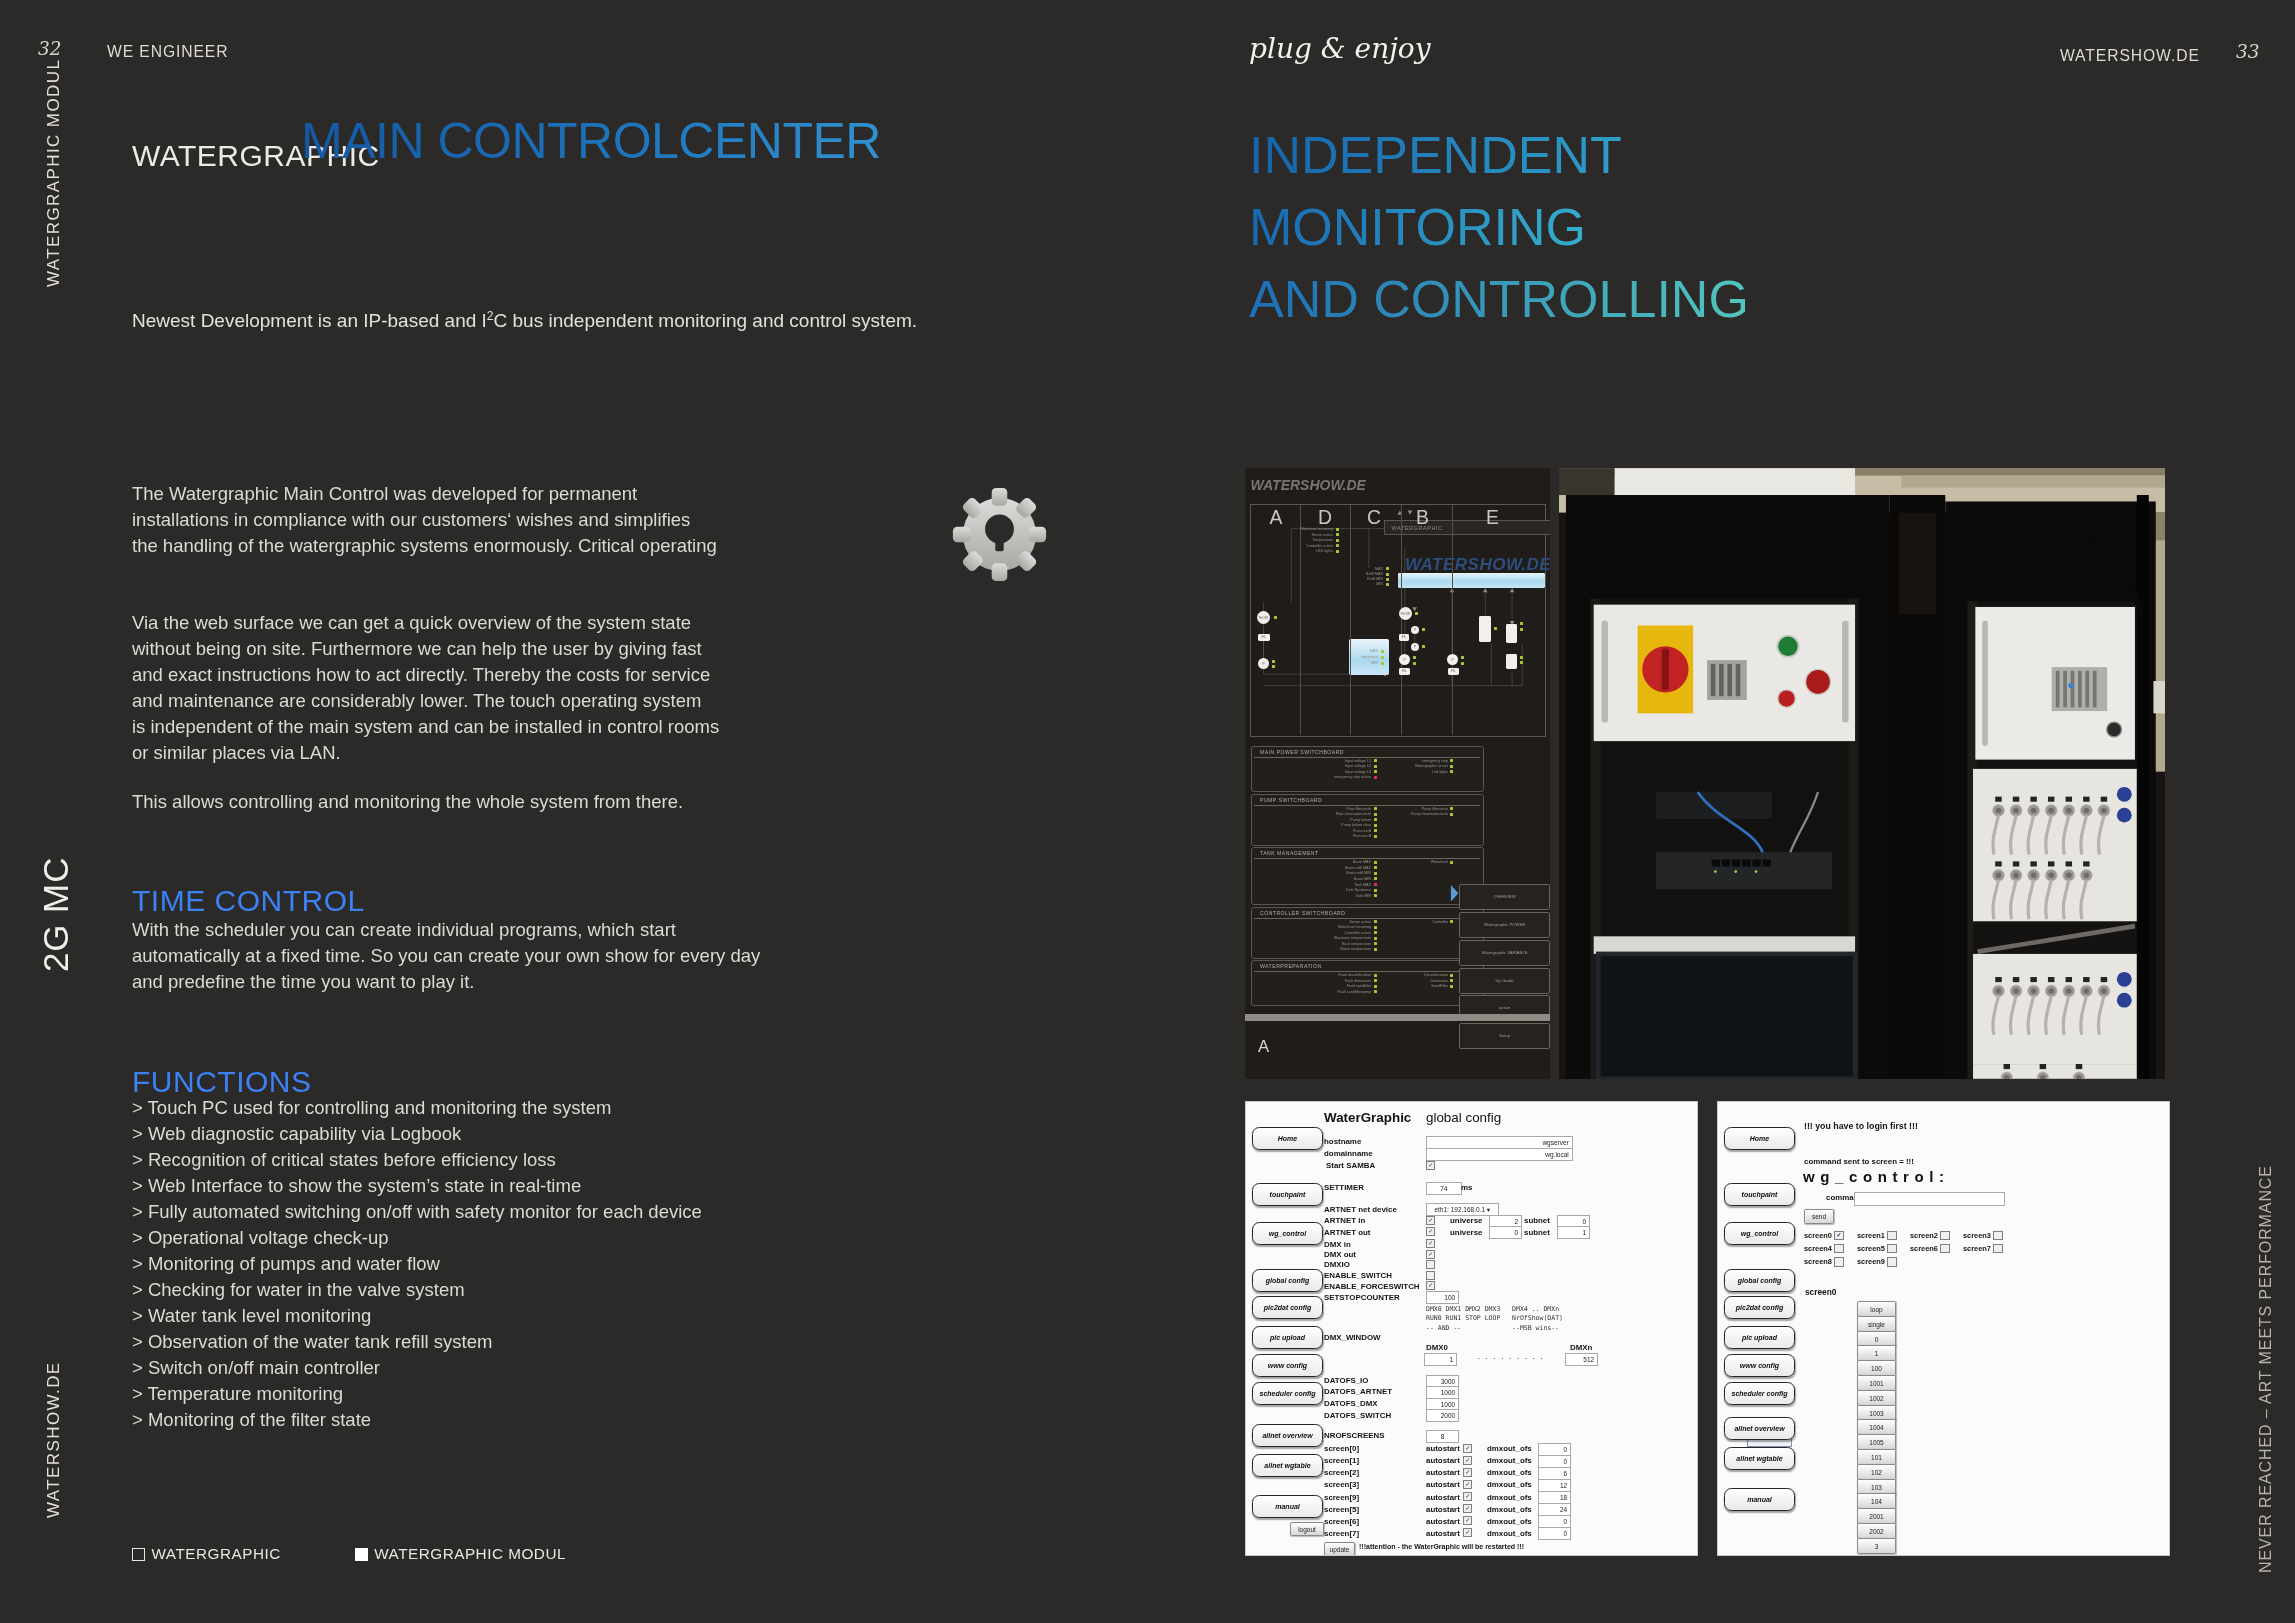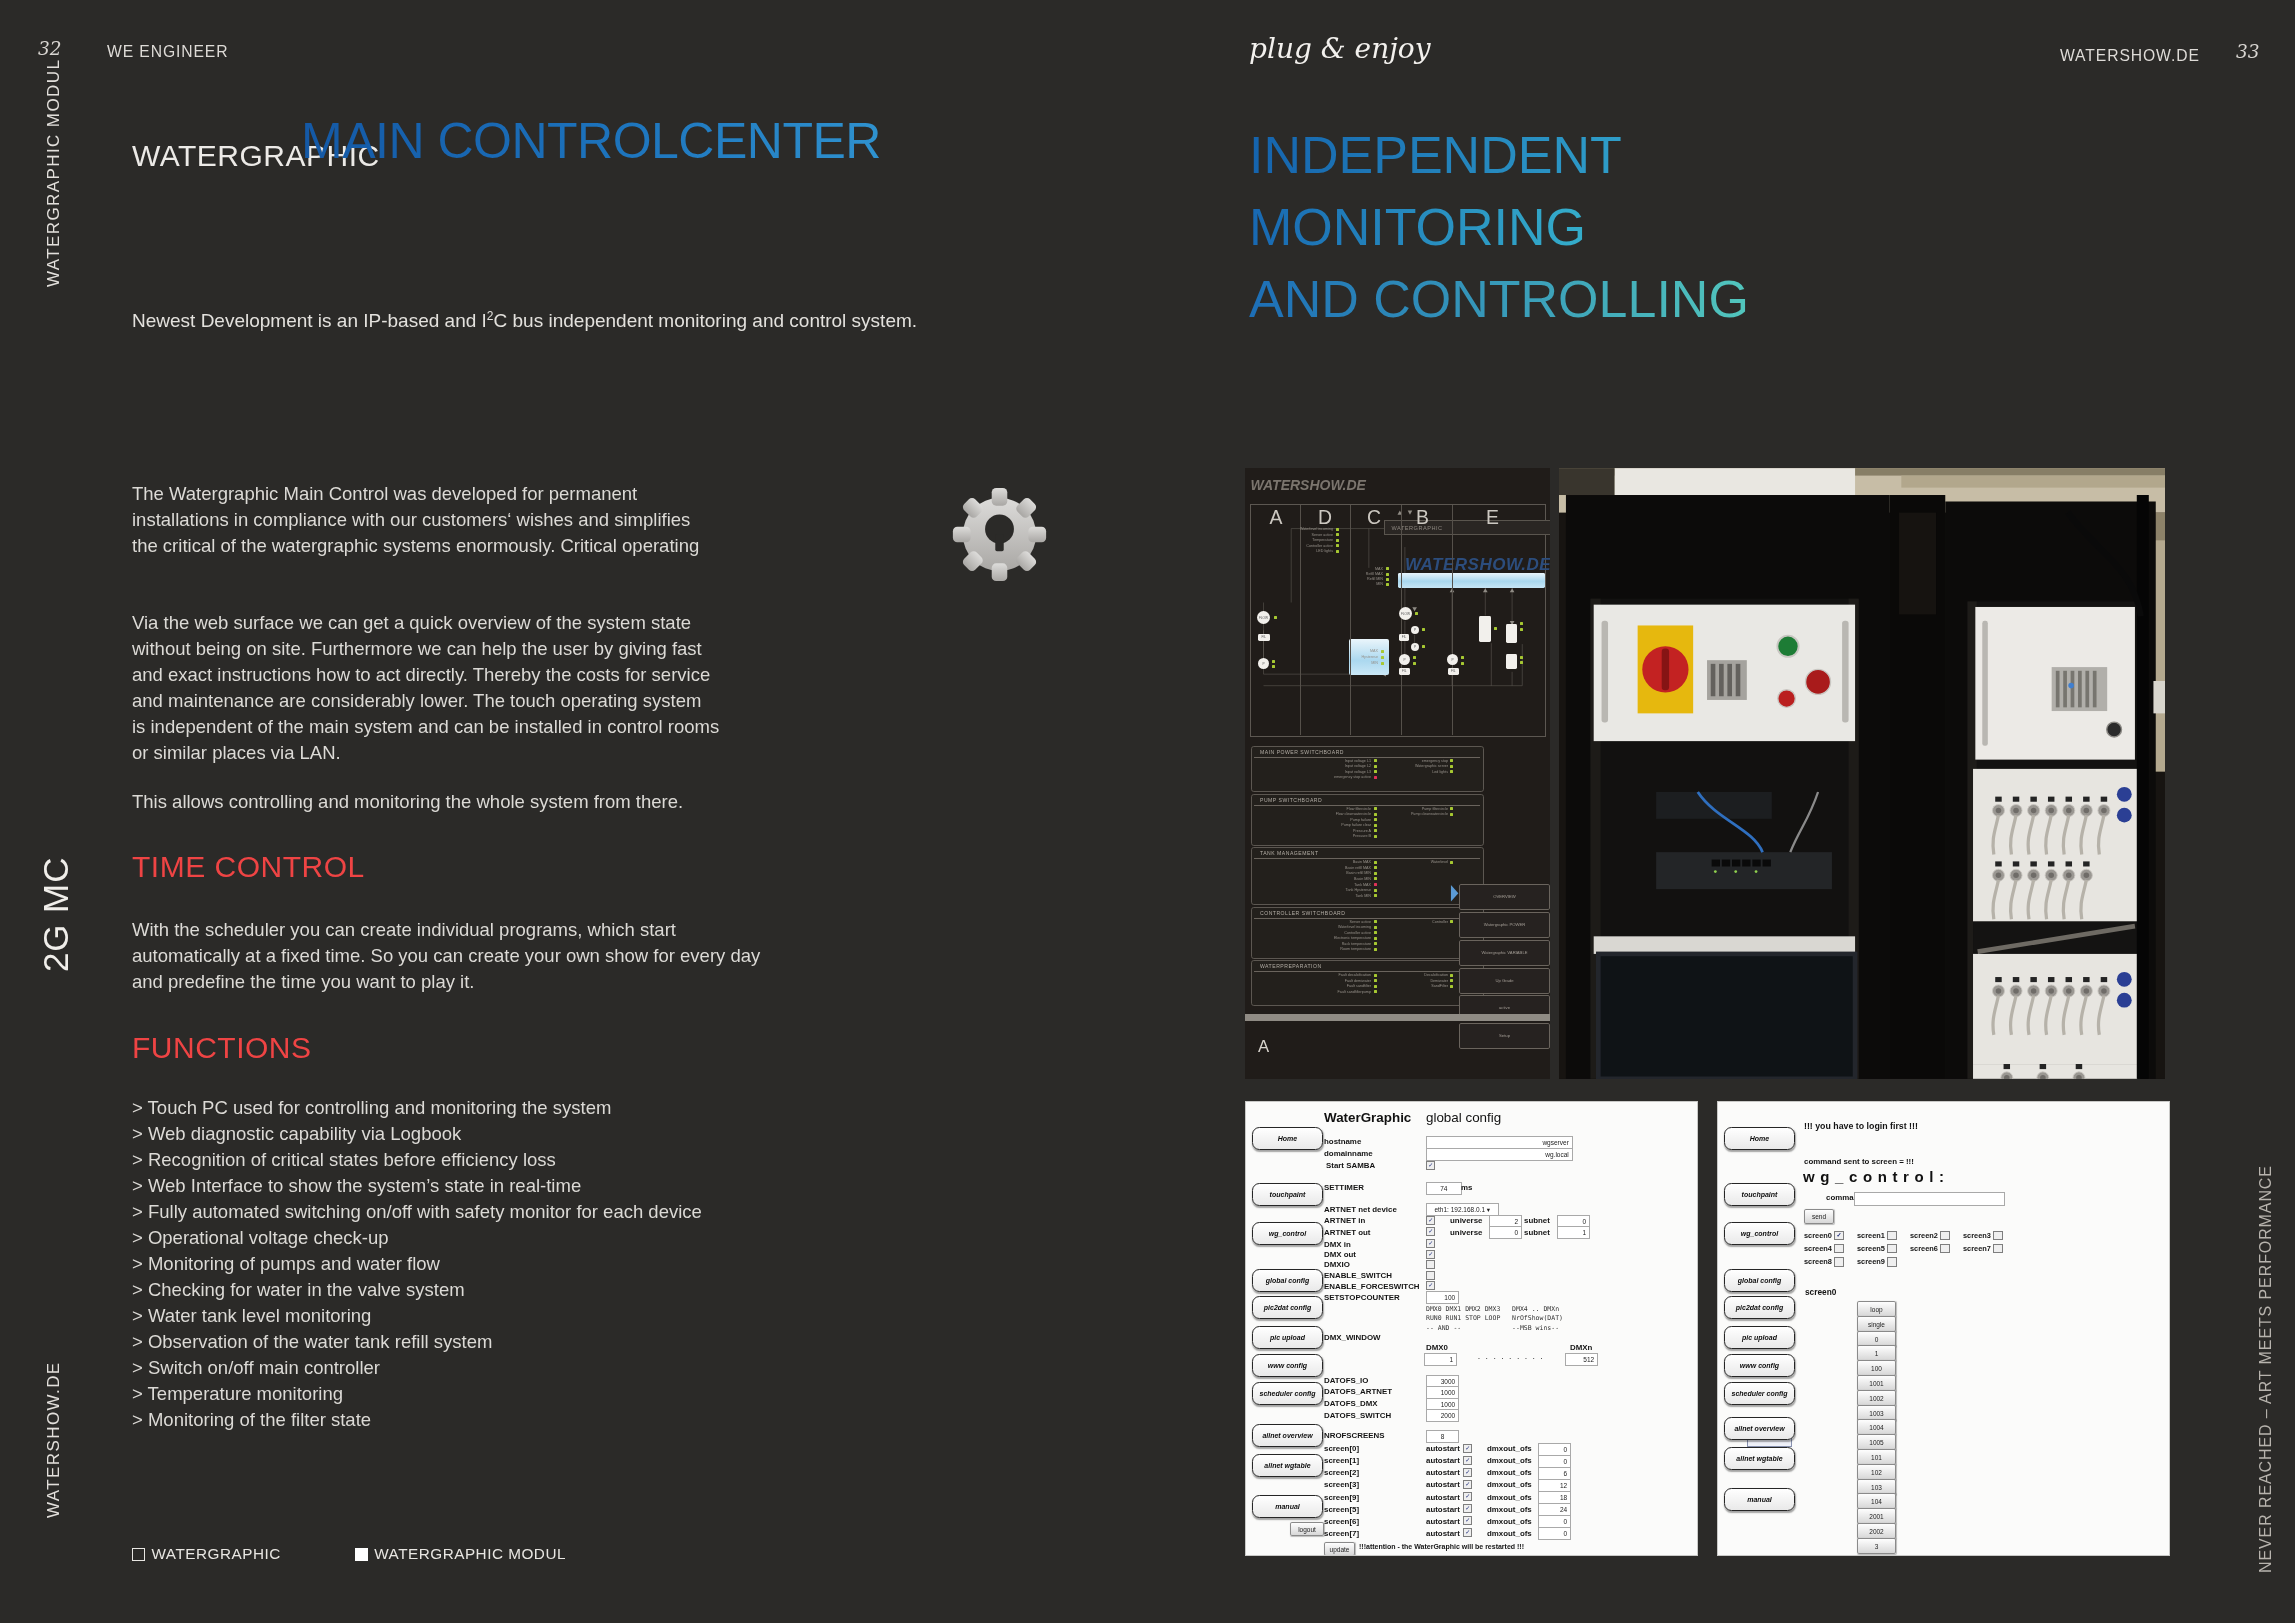--- a/index.html
+++ b/index.html
@@ -15,21 +15,21 @@
   .vside{font-size:17px;letter-spacing:1.4px;color:#e2dfdb;}
   .vbig{font-size:35px;letter-spacing:0.9px;color:#f0eeea;}
   .vright{font-size:16px;letter-spacing:0.9px;color:#b7b3ad;}
   
   .kicker{font-size:30px;letter-spacing:0.5px;color:#eceae7;}
   .bigtitle{font-size:50px;letter-spacing:-0.5px;font-weight:400;
     background:linear-gradient(90deg,#1458a5 0%,#1d74bd 55%,#2f92cf 100%);
     -webkit-background-clip:text;background-clip:text;color:transparent;}
   .intro{font-size:19px;color:#e3e1dd;}
   .body-par{font-size:18.5px;line-height:26px;color:#dcdad6;}
-  .subhead{font-size:30px;color:#ef4444;letter-spacing:0.5px;}
+  .subhead{font-size:30px;color:#3b82f6;letter-spacing:0.5px;margin-top:34px;}
   .funcs{font-size:18.5px;line-height:26px;color:#dcdad6;}
   .legend{font-size:15.3px;letter-spacing:0.5px;color:#e8e6e2;display:flex;align-items:center;gap:6.5px;}
   .lg-sq{width:11px;height:11px;border:1.4px solid #e8e6e2;display:inline-block;}
   .lg-sq.filled{background:#fff;border-color:#fff;}
   
   .rt-line{font-size:52px;line-height:72px;font-weight:400;letter-spacing:0;
     -webkit-background-clip:text;background-clip:text;color:transparent;}
   .rt-0{background-image:linear-gradient(90deg,#1563ad,#2f9ec9);} 
   .rt-1{background-image:linear-gradient(90deg,#1868b2,#35aecb);text-align:right;} 
   .rt-2{background-image:linear-gradient(90deg,#1d6eb6,#52c6bd);} 
@@ -97,21 +97,21 @@
 <div class="abs kicker" style="left:132px;top:139px;">WATERGRAPHIC</div>
 <div class="abs bigtitle" style="left:301px;top:112px;">MAIN CONTROLCENTER</div>
 
 <div class="abs intro" style="left:132px;top:309px;">
   <span>Newest Development is an IP-based and I</span><sup style="font-size:12px;">2</sup><span>C bus independent monitoring and control system.</span>
 </div>
 
 <div class="abs body-par" style="left:132px;top:481px;">
     <div>The Watergraphic Main Control was developed for permanent</div>
     <div>installations in compliance with our customers‘ wishes and simplifies</div>
-    <div>the critical of the watergraphic systems enormously. Critical operating</div>
+    <div>the handling of the watergraphic systems enormously. Critical operating</div>
   </div>
 <div class="abs body-par" style="left:132px;top:610px;">
     <div>Via the web surface we can get a quick overview of the system state</div>
     <div>without being on site. Furthermore we can help the user by giving fast</div>
     <div>and exact instructions how to act directly. Thereby the costs for service</div>
     <div>and maintenance are considerably lower. The touch operating system</div>
     <div>is independent of the main system and can be installed in control rooms</div>
     <div>or similar places via LAN.</div>
   </div>
 <div class="abs body-par" style="left:132px;top:789px;">

